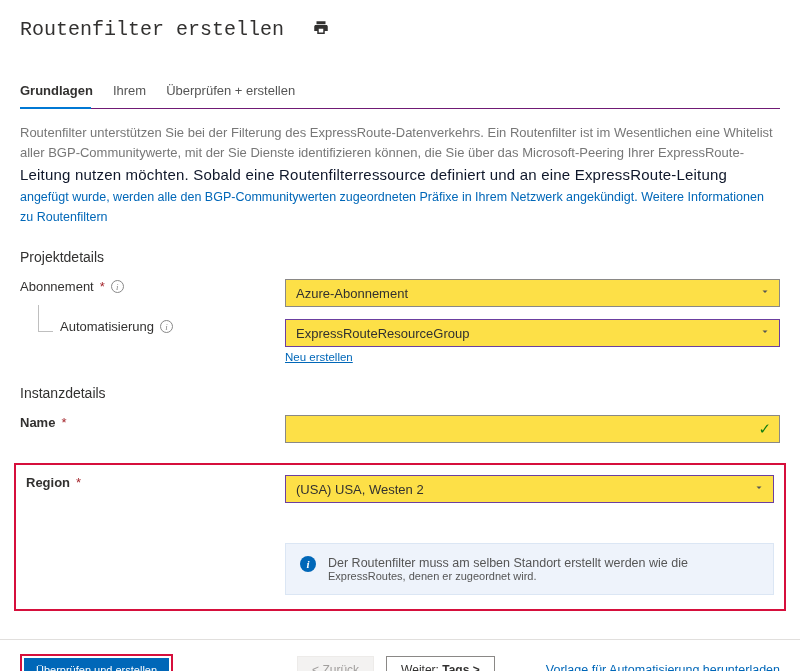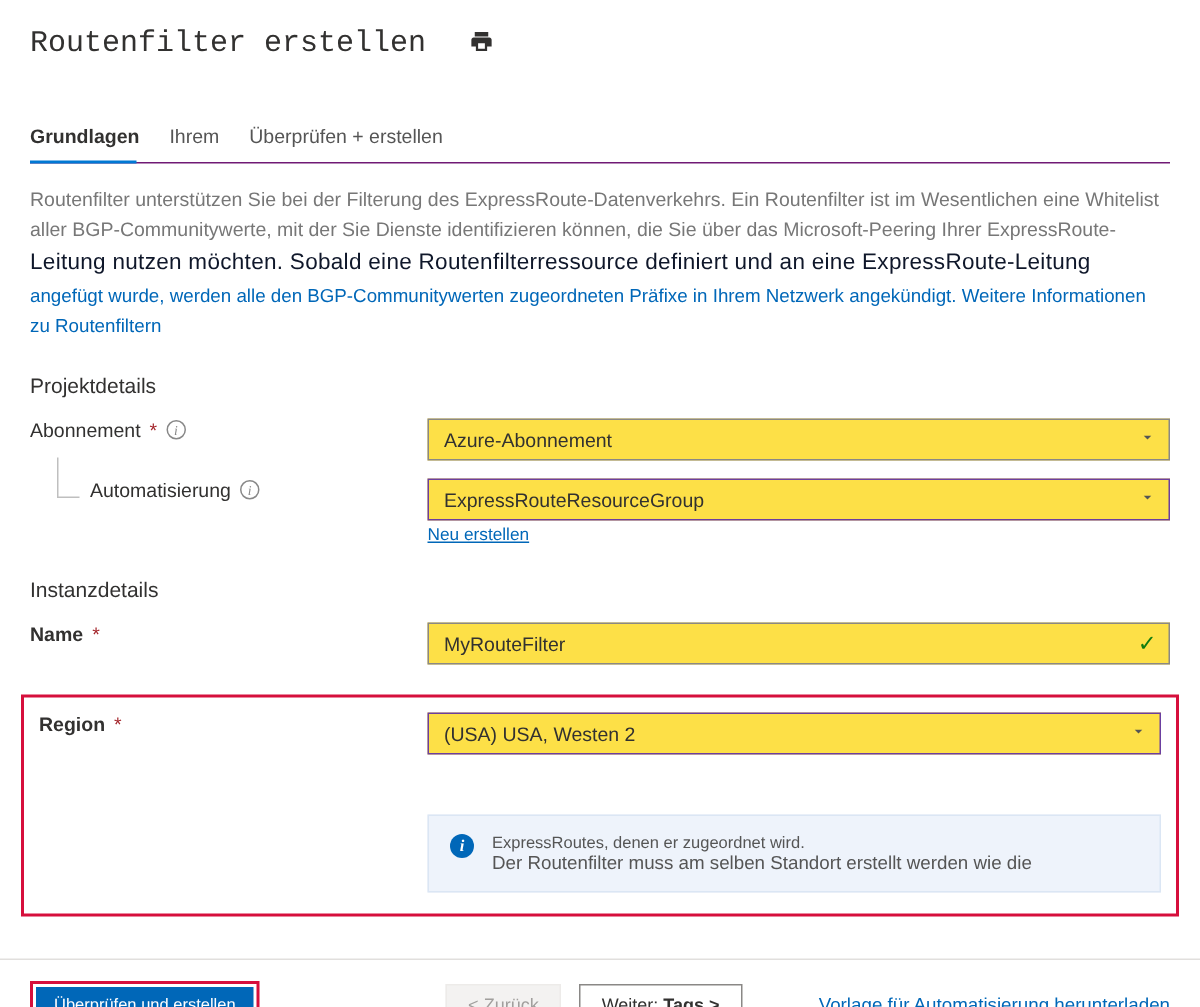--- a/index.html
+++ b/index.html
@@ -108,21 +108,20 @@
 
   <div class="section-title">Instanzdetails</div>
 
   <div class="form-row">
     <div class="label-col">
       <span class="bold">Name</span>
       <span class="req">*</span>
     </div>
     <div class="field-col">
       <div class="textinput">
-        <input type="text" value="MyRouteFilter" style="">
         <span class="check">✓</span>
       </div>
     </div>
   </div>
 
   <div class="highlight-box">
     <div class="form-row" style="margin-bottom:0;">
       <div class="label-col" style="width:259px;">
         <span class="bold">Region</span>
         <span class="req">*</span>
@@ -133,22 +132,22 @@
           <span class="chev"><svg viewBox="0 0 24 24">
                 <path d="M7 10l5 5 5-5z"></path>
               </svg></span>
         </div>
       </div>
     </div>
 
     <div class="info-banner" style="margin-left:259px;">
       <span class="info-glyph">i</span>
       <div>
+        <div>Der Routenfilter muss am selben Standort erstellt werden wie die</div>
         <div style="font-size:11px;">ExpressRoutes, denen er zugeordnet wird.</div>
-        <div>Der Routenfilter muss am selben Standort erstellt werden wie die</div>
       </div>
     </div>
   </div>
 
 </div>
 
 <div class="footer-sep"></div>
 
 <div class="footer">
   <span class="btn-primary-wrap">

